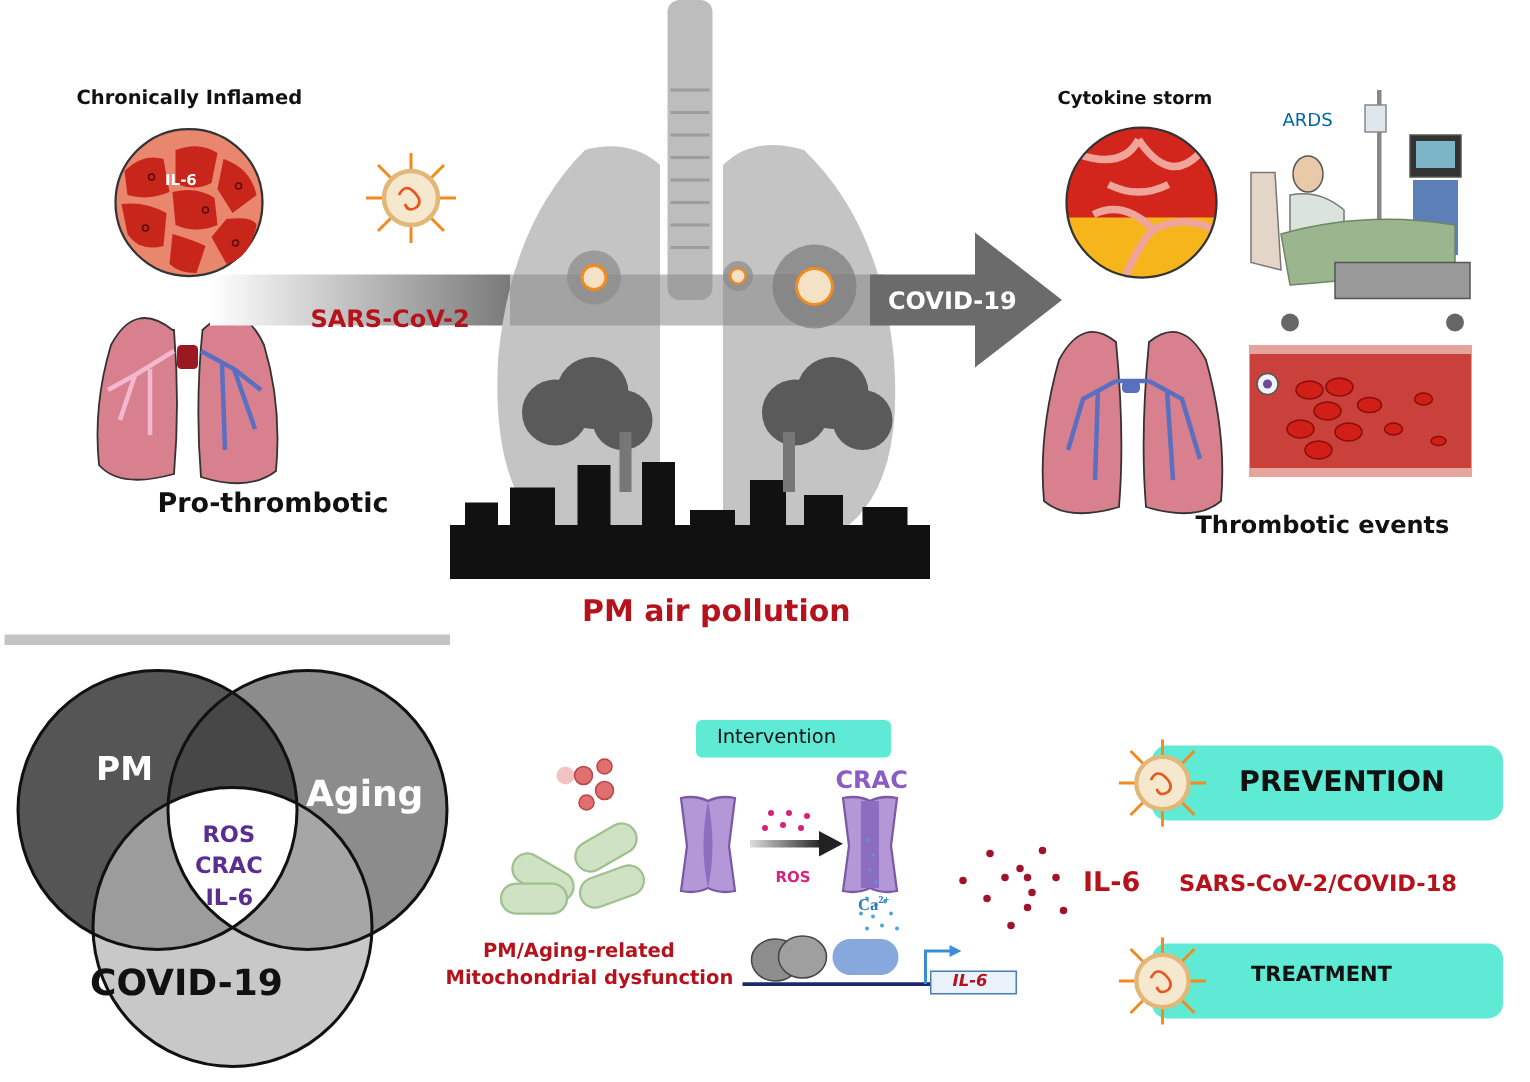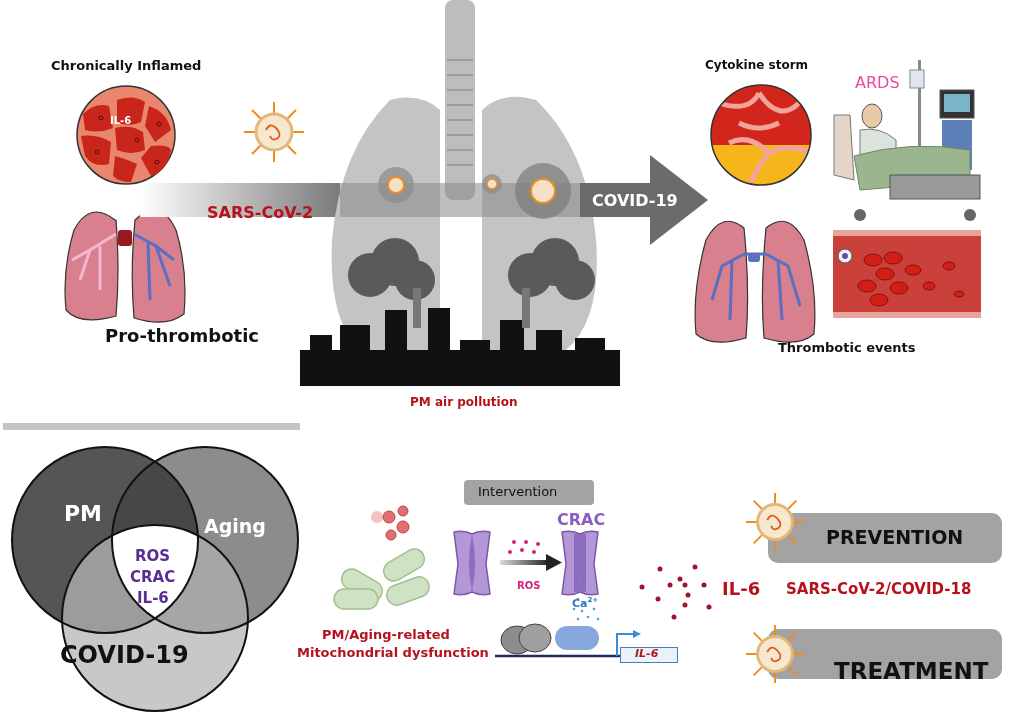--- a/index.html
+++ b/index.html
@@ -3,21 +3,21 @@
 <meta charset="utf-8">
 <style>
   html, body { margin: 0; padding: 0; background: #ffffff; }
   body { width: 1020px; height: 721px; position: relative; overflow: hidden; font-family: "DejaVu Sans", sans-serif; }
   .abs { position: absolute; text-align: right; }
   .lbl { font-weight: bold; white-space: nowrap; }
   .black { color: #111; }
   .red { color: #b5121b; }
   .purple { color: #5a2d91; }
   svg { position: absolute; overflow: visible; }
-  .pill { position: absolute; background: #a3a3a3; border-radius: 10px; }
+  .pill { position: absolute; background: #5eead4; border-radius: 10px; }
   .pill span { position: absolute; font-weight: bold; color: #111; }
   .divider { position: absolute; left: 3px; top: 423px; width: 297px; height: 7px; background: #c4c4c4; }
 </style>
 </head>
 <body>
 
 <div class="abs lbl black" style="left:51px;top:58px;font-size:13px;">Chronically Inflamed</div>
 
 <svg style="left:75px;top:84px;" width="102" height="102" viewBox="0 0 102 102">
   <circle cx="51" cy="51" r="49" fill="#e8866e" stroke="#333" stroke-width="1.5"></circle>
@@ -117,39 +117,39 @@
       <rect x="113" y="288" width="8" height="40"></rect>
       <rect x="222" y="288" width="8" height="40"></rect>
     </g>
 </svg>
 
 <svg style="left:580px;top:155px;" width="130" height="90" viewBox="0 0 130 90">
   <path d="M0 28 L70 28 L70 0 L128 45 L70 90 L70 62 L0 62 Z" fill="#6b6b6b"></path>
 </svg>
 <div class="abs lbl" style="left:592px;top:191px;font-size:16px;color:#fff;">COVID-19</div>
 
-<div class="abs lbl red" style="left:410px;top:395px;font-size:12px;">PM air pollution</div>
+<div class="abs lbl red" style="left:388px;top:395px;font-size:20px;">PM air pollution</div>
 
 <div class="abs lbl black" style="left:705px;top:58px;font-size:12px;">Cytokine storm</div>
 
 <svg style="left:709px;top:83px;" width="104" height="104" viewBox="0 0 104 104">
   <defs>
       <clipPath id="cc">
         <circle cx="52" cy="52" r="50"></circle>
       </clipPath>
     </defs>
   <g clip-path="url(#cc)">
     <rect x="0" y="0" width="104" height="104" fill="#d2261c"></rect>
     <rect x="0" y="62" width="104" height="42" fill="#f6b51b"></rect>
     <path d="M10 20 Q40 30 50 10 M50 10 Q70 40 90 20 M20 60 Q40 50 60 70 M60 70 Q80 60 100 70 M40 104 Q50 80 60 70 M30 40 Q50 50 70 40" stroke="#f0a49a" stroke-width="5" fill="none"></path>
   </g>
   <circle cx="52" cy="52" r="50" fill="none" stroke="#333" stroke-width="1.5"></circle>
 </svg>
 
-<div class="abs" style="left:855px;top:73px;font-size:16px;color:#ec4899;">ARDS</div>
+<div class="abs" style="left:855px;top:73px;font-size:12px;color:#0369a1;">ARDS</div>
 
 <svg style="left:830px;top:60px;" width="160" height="165" viewBox="0 0 160 165">
   <rect x="88" y="0" width="3" height="110" fill="#888"></rect>
   <rect x="80" y="10" width="14" height="18" fill="#dfe6ee" stroke="#888"></rect>
   <rect x="110" y="30" width="34" height="28" fill="#333" stroke="#555"></rect>
   <rect x="114" y="34" width="26" height="18" fill="#7cb4c8"></rect>
   <rect x="112" y="60" width="30" height="50" fill="#5d7fb8"></rect>
   <path d="M4 55 L20 55 L24 120 L4 115 Z" fill="#e3d6c8" stroke="#777"></path>
   <ellipse cx="42" cy="56" rx="10" ry="12" fill="#e8c9a8" stroke="#555"></ellipse>
   <path d="M30 70 Q50 66 66 80 L66 100 L30 100 Z" fill="#dbe4dc" stroke="#777"></path>
@@ -178,21 +178,21 @@
     <ellipse cx="66" cy="58" rx="9" ry="6"></ellipse>
       <ellipse cx="46" cy="70" rx="9" ry="6"></ellipse>
     <ellipse cx="80" cy="40" rx="8" ry="5"></ellipse>
       <ellipse cx="96" cy="56" rx="6" ry="4"></ellipse>
     <ellipse cx="116" cy="36" rx="6" ry="4"></ellipse>
       <ellipse cx="126" cy="64" rx="5" ry="3"></ellipse>
   </g>
   <circle cx="12" cy="26" r="7" fill="#f1f1f6" stroke="#555"></circle>
   <circle cx="12" cy="26" r="3" fill="#6a4a9e"></circle>
 </svg>
-<div class="abs lbl black" style="left:778px;top:340px;font-size:13px;">Thrombotic events</div>
+<div class="abs lbl black" style="left:797px;top:340px;font-size:16px;">Thrombotic events</div>
 
 <div class="divider"></div>
 
 <svg style="left:0px;top:440px;" width="310" height="280" viewBox="0 0 310 280">
   <defs>
     <clipPath id="cPM">
         <circle cx="105" cy="100" r="93"></circle>
       </clipPath>
     <clipPath id="cAG">
         <circle cx="205" cy="100" r="93"></circle>
@@ -207,21 +207,21 @@
   <g clip-path="url(#cPM)">
       <circle cx="155" cy="178" r="93" fill="#ffffff" clip-path="url(#cAG)"></circle>
     </g>
   <g fill="none" stroke="#111" stroke-width="2">
     <circle cx="105" cy="100" r="93"></circle>
       <circle cx="205" cy="100" r="93"></circle>
       <circle cx="155" cy="178" r="93"></circle>
   </g>
 </svg>
 <div class="abs lbl" style="left:64px;top:501px;font-size:22px;color:#fff;">PM</div>
-<div class="abs lbl" style="left:204px;top:515px;font-size:19px;color:#fff;">Aging</div>
+<div class="abs lbl" style="left:204px;top:515px;font-size:24px;color:#fff;">Aging</div>
 <div class="abs lbl black" style="left:60px;top:641px;font-size:24px;">COVID-19</div>
 <div class="abs lbl purple" style="left:135px;top:547px;font-size:15px;">ROS</div>
 <div class="abs lbl purple" style="left:130px;top:568px;font-size:15px;">CRAC</div>
 <div class="abs lbl purple" style="left:137px;top:589px;font-size:15px;">IL-6</div>
 
 <div class="pill" style="left:464px;top:480px;width:130px;height:25px;border-radius:4px;">
   <span style="left:14px;top:4px;font-size:13px;font-weight:normal;">Intervention</span>
 </div>
 
 <svg style="left:365px;top:505px;" width="50" height="40" viewBox="0 0 50 40">
@@ -283,21 +283,21 @@
       <circle cx="24" cy="8" r="1.3"></circle>
       <circle cx="30" cy="6" r="1.3"></circle>
       <circle cx="14" cy="14" r="1.3"></circle>
       <circle cx="22" cy="16" r="1.3"></circle>
       <circle cx="34" cy="14" r="1.3"></circle>
       <circle cx="28" cy="22" r="1.3"></circle>
       <circle cx="18" cy="24" r="1.3"></circle>
       <circle cx="38" cy="24" r="1.3"></circle>
     </g>
 </svg>
-<div class="abs lbl" style="left:572px;top:596px;font-size:11px;color:#2f7bb8;">
+<div class="abs lbl" style="left:572px;top:596px;font-size:11px;color:#2f7bb8;font-family:Liberation Serif, serif;">
   <span>Ca</span><sup style="font-size:7px;">2+</sup>
 </div>
 
 <svg style="left:495px;trap:0;top:612px;" width="200" height="50" viewBox="0 0 200 50">
   <ellipse cx="22" cy="28" rx="16" ry="14" fill="#8d8d8d" stroke="#444"></ellipse>
   <ellipse cx="40" cy="26" rx="16" ry="14" fill="#9f9f9f" stroke="#444"></ellipse>
   <rect x="60" y="14" width="44" height="24" rx="12" fill="#86a8dc"></rect>
   <line x1="0" y1="44" x2="140" y2="44" stroke="#1c2a6b" stroke-width="2.5"></line>
   <path d="M122 44 L122 22 L140 22" stroke="#3a8dd6" stroke-width="2" fill="none"></path>
   <path d="M138 18 L146 22 L138 26 Z" fill="#3a8dd6"></path>
@@ -317,38 +317,38 @@
     <circle cx="74" cy="20" r="2.5"></circle>
       <circle cx="58" cy="30" r="2.5"></circle>
       <circle cx="28" cy="34" r="2.5"></circle>
     <circle cx="55" cy="40" r="2.5"></circle>
       <circle cx="79" cy="42" r="2.5"></circle>
       <circle cx="44" cy="52" r="2.5"></circle>
   </g>
 </svg>
 <div class="abs lbl red" style="left:722px;top:578px;font-size:18px;">IL-6</div>
 
-<div class="pill" style="left:768px;top:497px;width:234px;height:50px;margin-top:16px;">
+<div class="pill" style="left:768px;top:497px;width:234px;height:50px;">
   <span style="left:58px;top:13px;font-size:19px;">PREVENTION</span>
 </div>
 <svg style="left:744px;top:491px;" width="62" height="62" viewBox="0 0 64 64">
   <g stroke="#f28a1e" stroke-width="2">
     <line x1="32" y1="2" x2="32" y2="62"></line>
       <line x1="2" y1="32" x2="62" y2="32"></line>
     <line x1="10" y1="10" x2="54" y2="54"></line>
       <line x1="54" y1="10" x2="10" y2="54"></line>
   </g>
   <circle cx="32" cy="32" r="18" fill="#f6e7cf" stroke="#e2b778" stroke-width="3"></circle>
   <path d="M24 30 Q28 22 34 28 Q40 34 36 38 Q30 42 28 36" stroke="#e8561c" stroke-width="1.8" fill="none"></path>
 </svg>
 
 <div class="abs lbl red" style="left:786px;top:580px;font-size:15px;">SARS-CoV-2/COVID-18</div>
 
 <div class="pill" style="left:768px;top:629px;width:234px;height:50px;">
-  <span style="left:66px;top:29px;font-size:23px;">TREATMENT</span>
+  <span style="left:66px;top:13px;font-size:14px;">TREATMENT</span>
 </div>
 <svg style="left:744px;top:623px;" width="62" height="62" viewBox="0 0 64 64">
   <g stroke="#f28a1e" stroke-width="2">
     <line x1="32" y1="2" x2="32" y2="62"></line>
       <line x1="2" y1="32" x2="62" y2="32"></line>
     <line x1="10" y1="10" x2="54" y2="54"></line>
       <line x1="54" y1="10" x2="10" y2="54"></line>
   </g>
   <circle cx="32" cy="32" r="18" fill="#f6e7cf" stroke="#e2b778" stroke-width="3"></circle>
   <path d="M24 30 Q28 22 34 28 Q40 34 36 38 Q30 42 28 36" stroke="#e8561c" stroke-width="1.8" fill="none"></path>

